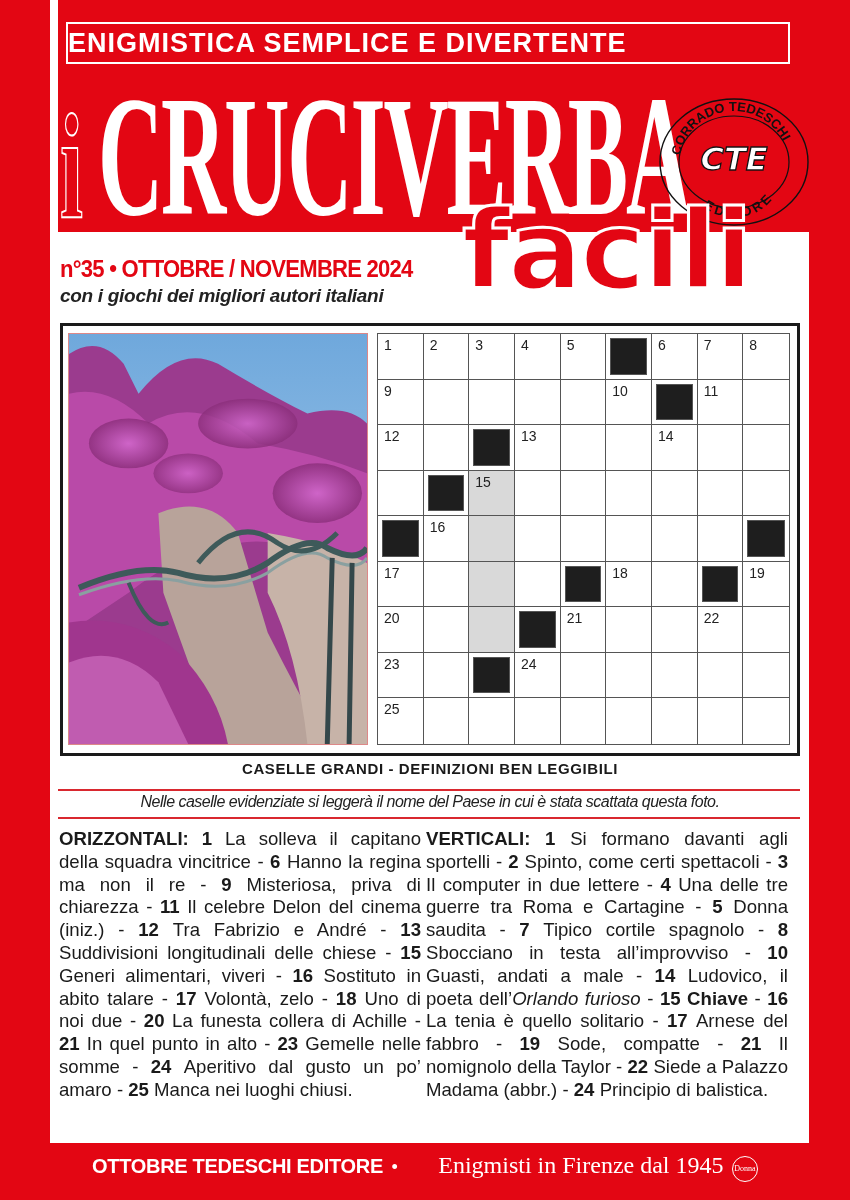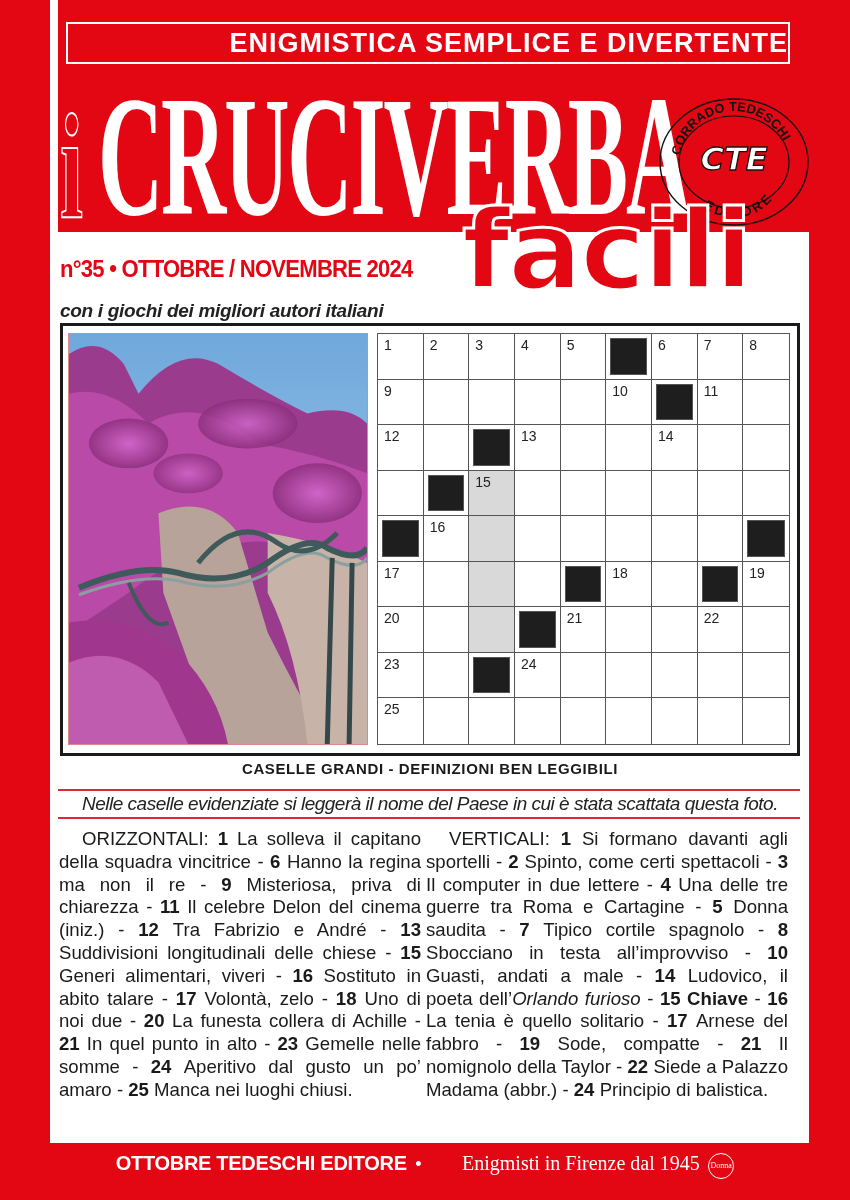--- a/index.html
+++ b/index.html
@@ -5,66 +5,66 @@
   * { box-sizing: border-box; margin: 0; padding: 0; }
   html, body { width: 850px; height: 1200px; overflow: hidden; }
   body { background: #e30613; position: relative; font-family: "Liberation Sans", sans-serif; }
 
   .page { position: absolute; left: 50px; top: 0; width: 759px; height: 1143px; background: #ffffff; }
 
   
   .banner { position: absolute; left: 58px; top: 0; width: 751px; height: 232px; background: #e30613; }
   .tagline-box { position: absolute; left: 66px; top: 22px; width: 724px; height: 42px; border: 2px solid #ffffff;
     color: #fff; font-family: "Liberation Sans", sans-serif; font-weight: bold; font-size: 27px;
-    letter-spacing: 1px; text-align: right; line-height: 38px; }
+    letter-spacing: 1px; text-align: left; line-height: 38px; }
   .title-i { position: absolute; left: 60px; top: 92px; font-family: "Liberation Serif", serif; font-weight: bold;
     font-size: 150px; line-height: 150px; color: #e30613; -webkit-text-stroke: 2px #fff; transform: scaleX(0.55); transform-origin: left top; }
   .title-main { position: absolute; left: 98px; top: 70px; font-family: "Liberation Serif", serif; font-weight: bold;
     font-size: 172px; line-height: 172px; color: #ffffff; letter-spacing: -4px; transform: scaleX(0.525); transform-origin: left top; white-space: nowrap; }
 
   .stamp { position: absolute; left: 657px; top: 96px; width: 154px; height: 132px; }
 
   .facili { position: absolute; left: 462px; top: 196px; font-family: "DejaVu Sans", sans-serif; font-weight: bold;
     font-size: 108px; line-height: 110px; color: #e30613; -webkit-text-stroke: 3px #fff; letter-spacing: -2px; white-space: nowrap;
     transform: scaleX(1.02); transform-origin: left top; }
 
   .issue { position: absolute; left: 60px; top: 256px; color: #e30613; font-weight: bold; font-size: 23px;
     font-family: "Liberation Sans", sans-serif; letter-spacing: -0.8px; white-space: nowrap; transform: scaleX(0.96); transform-origin: left top;}
-  .subtitle { position: absolute; left: 60px; top: 300px; color: #222; font-weight: bold; font-style: italic; font-size: 19px;
+  .subtitle { position: absolute; left: 60px; top: 285px; color: #222; font-weight: bold; font-style: italic; font-size: 19px;
     font-family: "Liberation Sans", sans-serif; white-space: nowrap; letter-spacing: -0.3px; }
 
   
   .frame { position: absolute; left: 60px; top: 323px; width: 740px; height: 433px; border: 3px solid #1a1a1a; background: #fff; }
   .photo { position: absolute; left: 68px; top: 333px; width: 300px; height: 412px; border: 1px solid #d88; overflow: hidden; }
   .grid { position: absolute; left: 377px; top: 333px; width: 413px; height: 412px; border: 1px solid #555;
     display: grid; grid-template-columns: repeat(9, 1fr); grid-template-rows: repeat(9, 1fr); }
   .cell { border-right: 1px solid #555; border-bottom: 1px solid #555; position: relative; background: #fff; }
   .cell.last-col { border-right: none; }
   .cell.last-row { border-bottom: none; }
   .cell.hl { background: #d9d9d9; }
   .cell .num { position: absolute; left: 6px; top: 3px; font-family: "Liberation Sans", sans-serif; font-size: 14px; color: #222; }
   .cell .blk { position: absolute; left: 4px; top: 4px; right: 4px; bottom: 4px; background: #1e1e1e; border: 1px solid #555; }
 
   .big-heading { position: absolute; left: 60px; top: 760px; width: 740px; text-align: center; font-weight: bold;
     font-size: 15px; color: #1a1a1a; letter-spacing: 0.6px; }
   .rule { position: absolute; left: 58px; width: 742px; height: 2px; background: #d9282f; }
   .note { position: absolute; left: 60px; top: 793px; width: 740px; text-align: center; font-style: italic;
-    font-size: 19px; color: #222; letter-spacing: -0.5px; white-space: nowrap; }
+    font-size: 16px; color: #222; letter-spacing: -0.5px; white-space: nowrap; }
 
   .clues { position: absolute; top: 828px; width: 362px; font-family: "Liberation Sans", sans-serif; font-size: 18.6px;
     line-height: 22.8px; color: #1a1a1a; text-align: justify; }
   .clues b { font-weight: bold; }
-  .clues .head { font-weight: normal; margin-left: 23px; }
+  .clues .head { font-weight: bold; }
   .clues-left { left: 59px; }
   .clues-right { left: 426px; }
 
   .footer { position: absolute; left: 0; top: 1152px; width: 850px; text-align: center; color: #fff; white-space: nowrap; }
   .footer .pub { font-family: "Liberation Sans", sans-serif; font-weight: bold; font-size: 20px; letter-spacing: -0.3px; }
   .footer .sep { font-size: 18px; margin: 0 4px; }
-  .footer .motto { font-family: "Liberation Serif", serif; font-size: 20px; margin-left: 32px; }
+  .footer .motto { font-family: "Liberation Serif", serif; font-size: 24px; margin-left: 32px; }
   .footer .sudoku { display: inline-block; width: 26px; height: 26px; border: 1.5px solid #fff; border-radius: 50%;
     font-family: "Liberation Serif", serif; font-size: 8px; line-height: 24px; vertical-align: middle; margin-left: 4px; text-align: center; }
 </style>
 </head>
 <body>
 
 <div class="page"></div>
 <div class="banner"></div>
 
 <div class="tagline-box">ENIGMISTICA SEMPLICE E DIVERTENTE</div>

